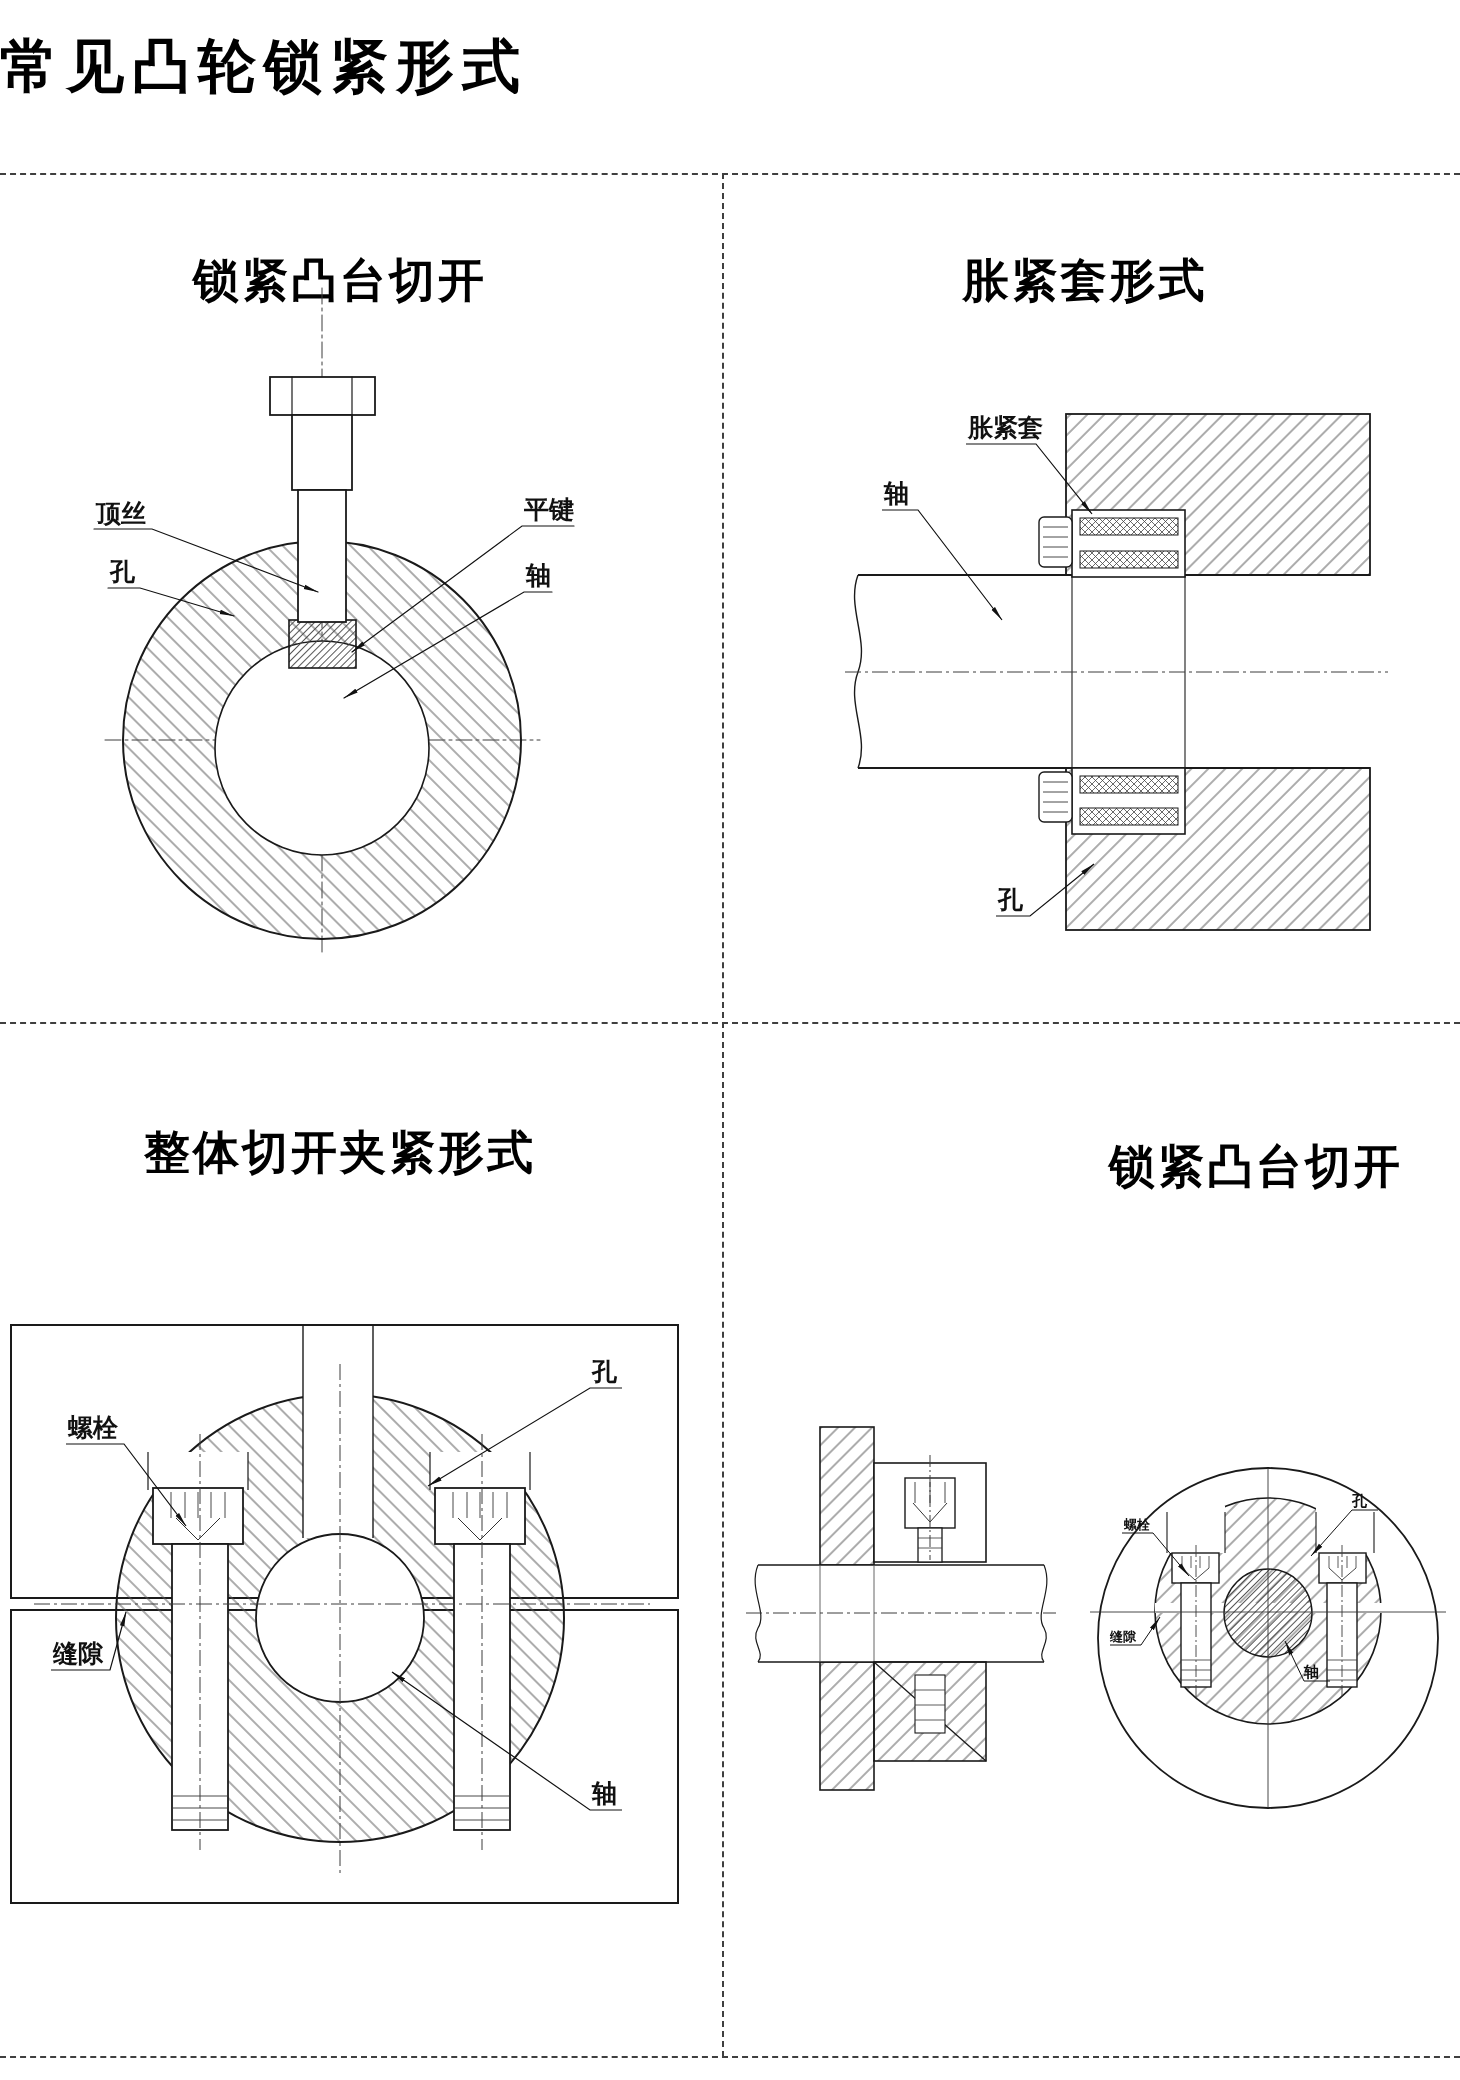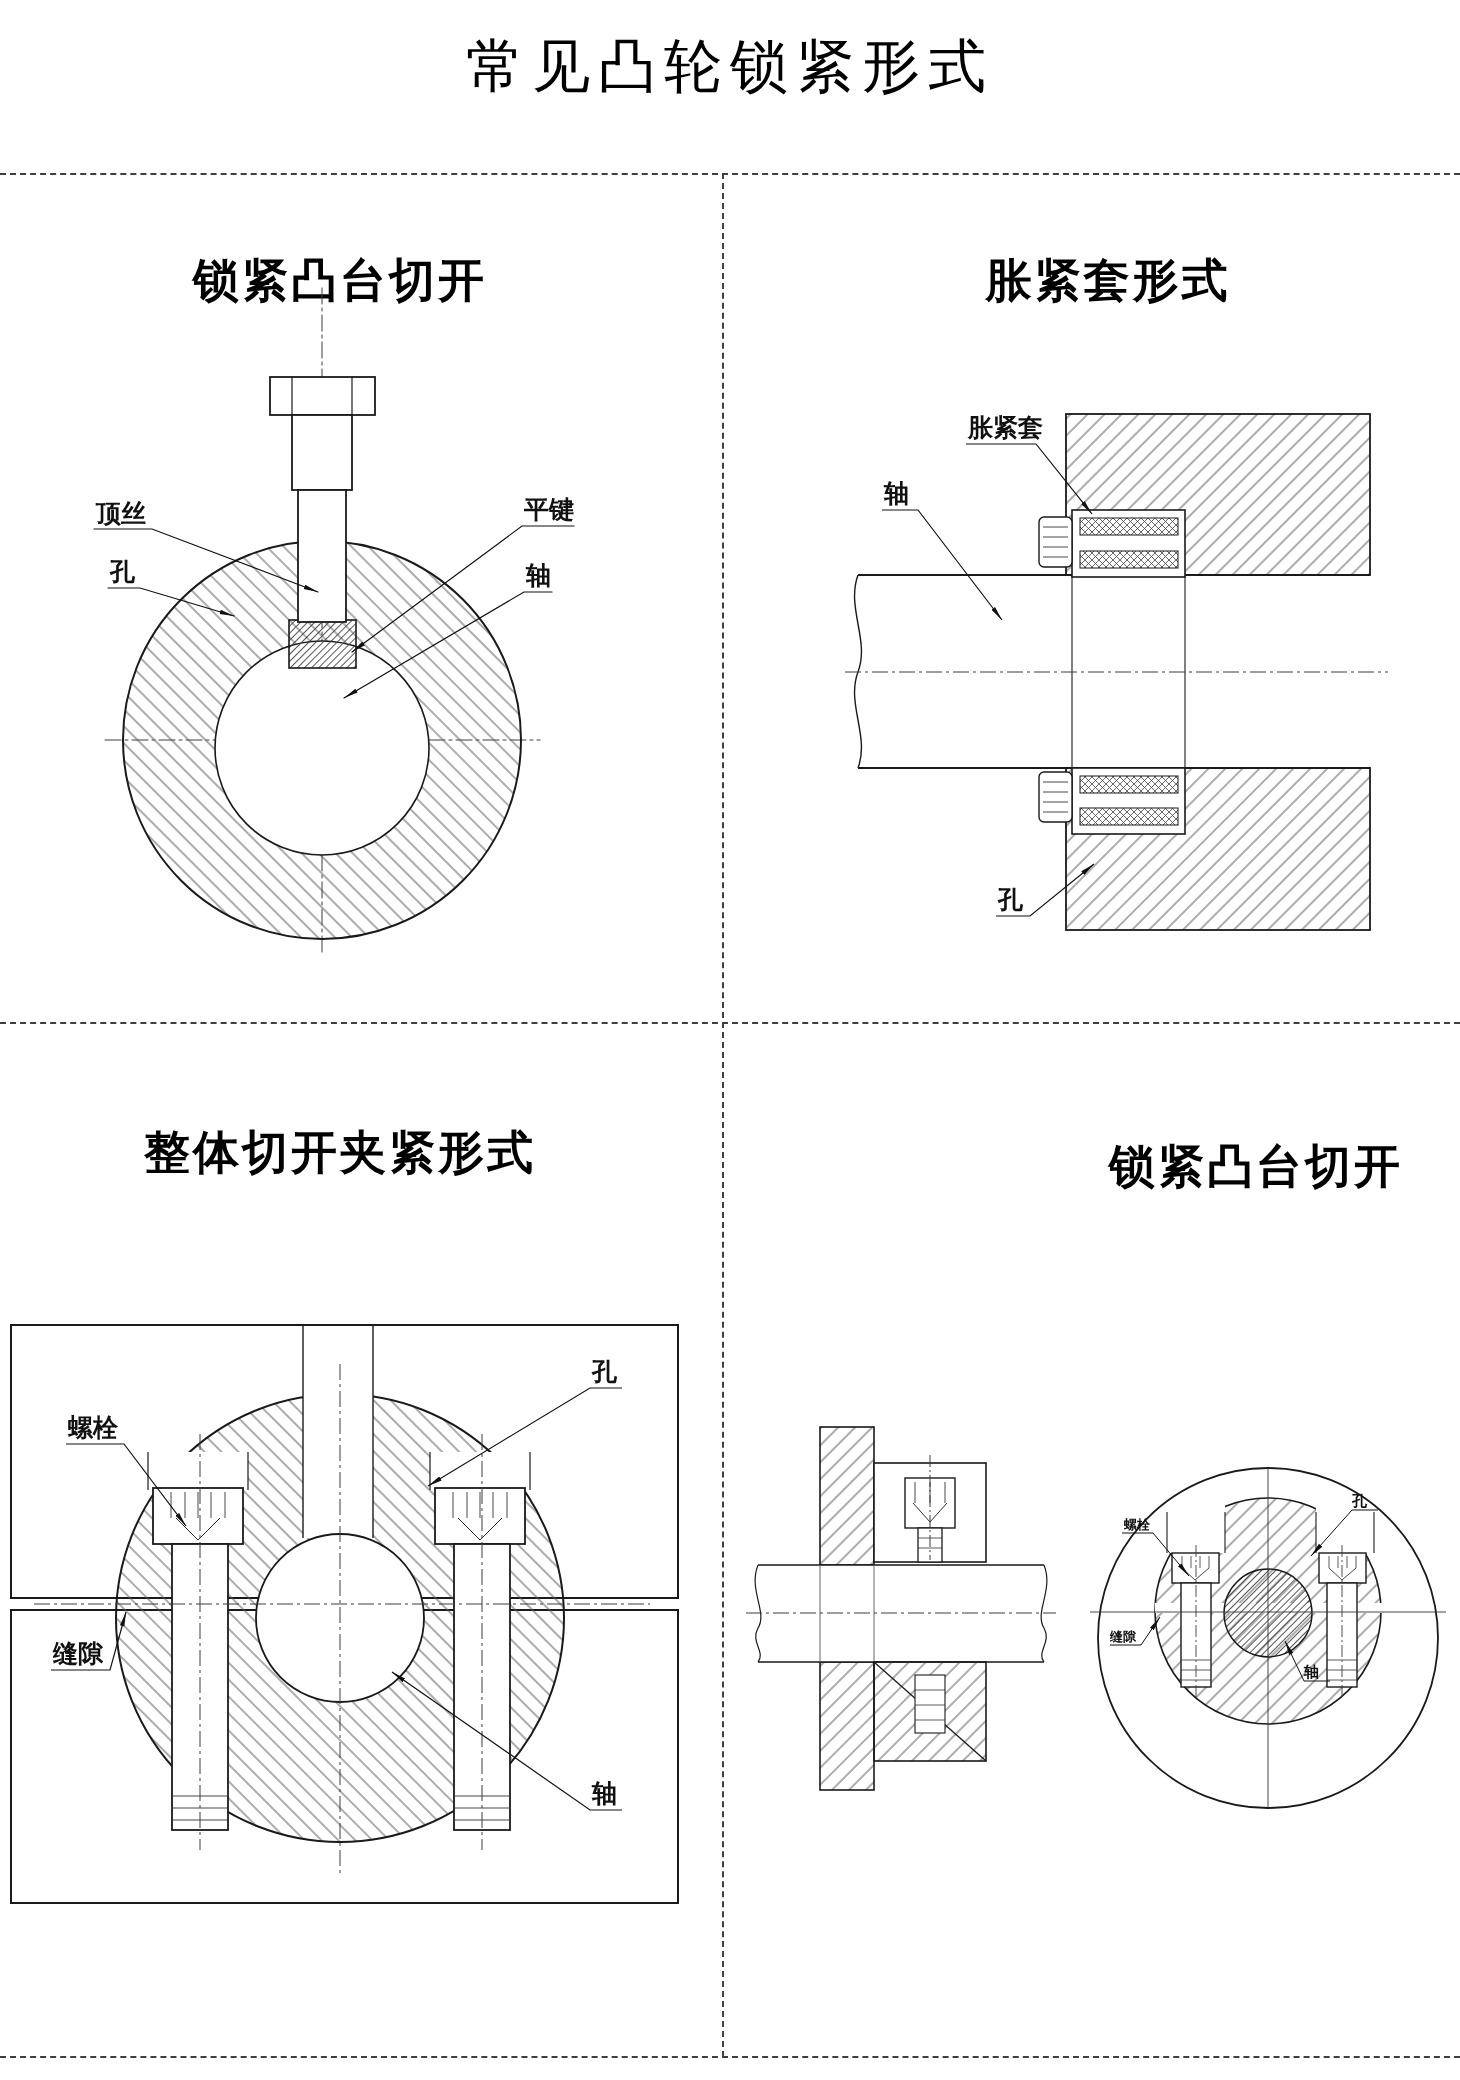--- a/index.html
+++ b/index.html
@@ -1,22 +1,22 @@
 <!DOCTYPE html>
 <html><head>
 <meta charset="utf-8">
 <style>
   html,body{margin:0;padding:0;background:#ffffff;}
   .canvas{position:relative;width:1460px;height:2080px;background:#fff;overflow:hidden;
           font-family:"Liberation Sans","DejaVu Sans",sans-serif;color:#000;}
-  .main-title{position:absolute;left:0;top:28px;width:1460px;text-align:center;
-              font-size:58px;font-weight:400;letter-spacing:8px;}
+  .main-title{position:absolute;left:0;top:28px;width:1460px;
+              font-size:58px;font-weight:700;letter-spacing:8px;}
   .q-title{position:absolute;text-align:center;font-size:46px;font-weight:600;letter-spacing:3px;}
   .qt-tl{left:40px;top:250px;width:600px;}
-  .qt-tr{left:808px;top:250px;width:600px;}
+  .qt-tr{left:785px;top:250px;width:600px;}
   .qt-bl{left:40px;top:1122px;width:600px;}
   .qt-br{left:803px;top:1136px;width:600px;text-align:right;}
   .hdash{position:absolute;left:0;width:1460px;height:0;border-top:2px dashed #3f3f3f;}
   .vdash{position:absolute;top:173px;left:722px;width:0;height:1884px;border-left:2px dashed #3f3f3f;}
   .h1{top:173px;} .h2{top:1022px;} .h3{top:2056px;}
   svg.draw{position:absolute;left:0;top:0;}
   text.lbl{font-family:"Liberation Sans","DejaVu Sans",sans-serif;font-weight:700;fill:#111;}
   .f25{font-size:25px;} .f13{font-size:13px;} .f14{font-size:15px;}
 </style>
 </head>

